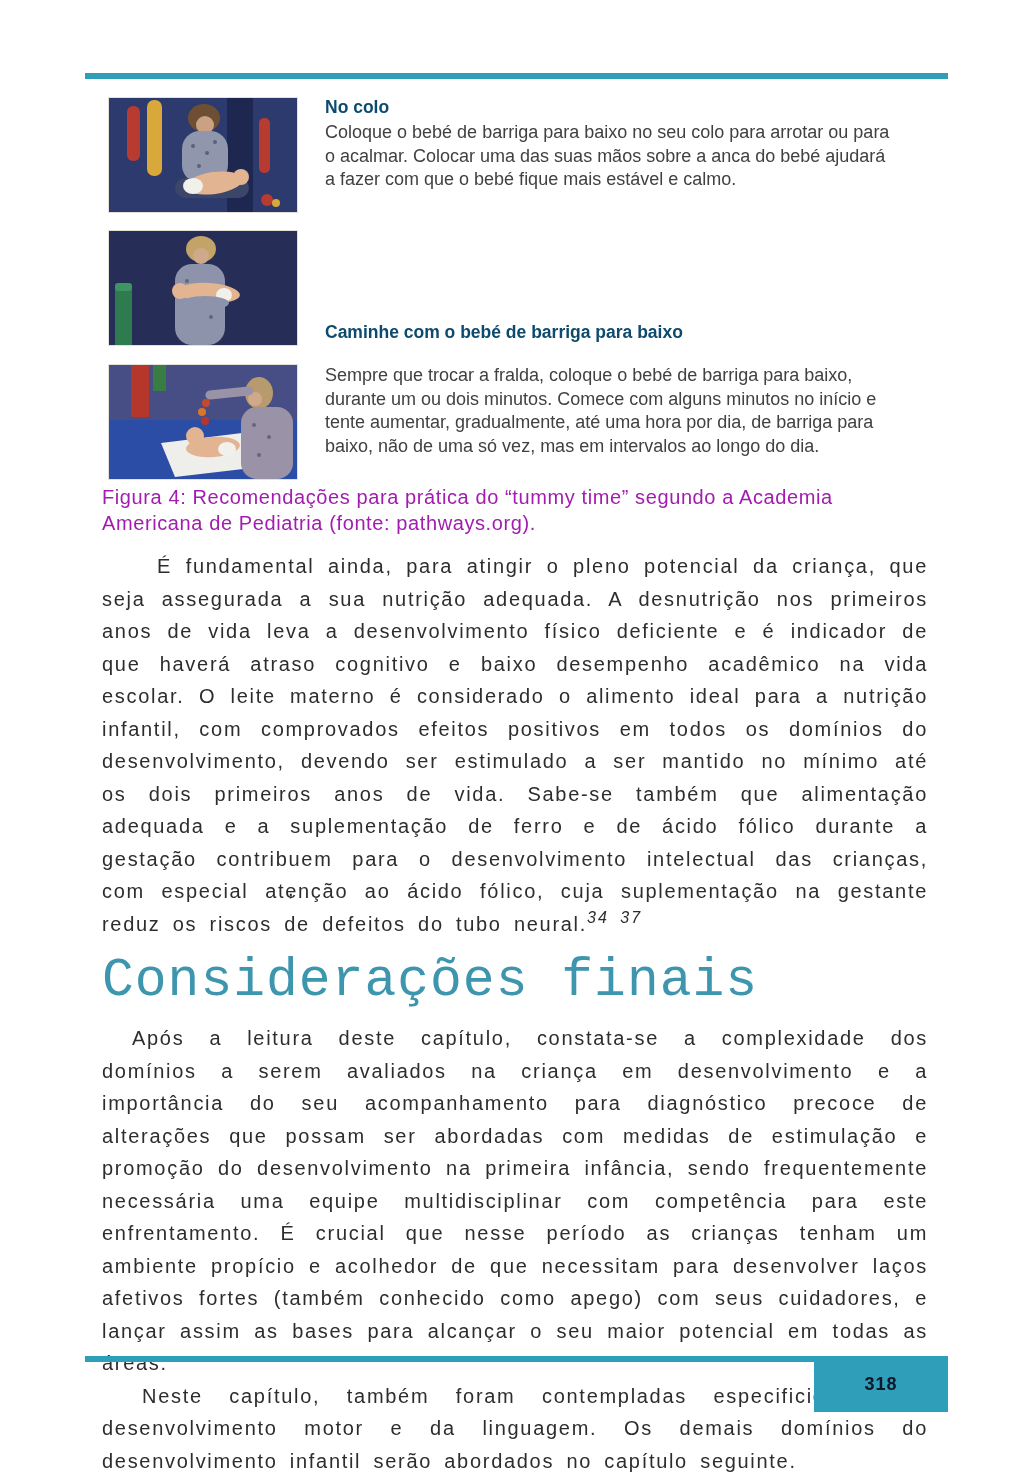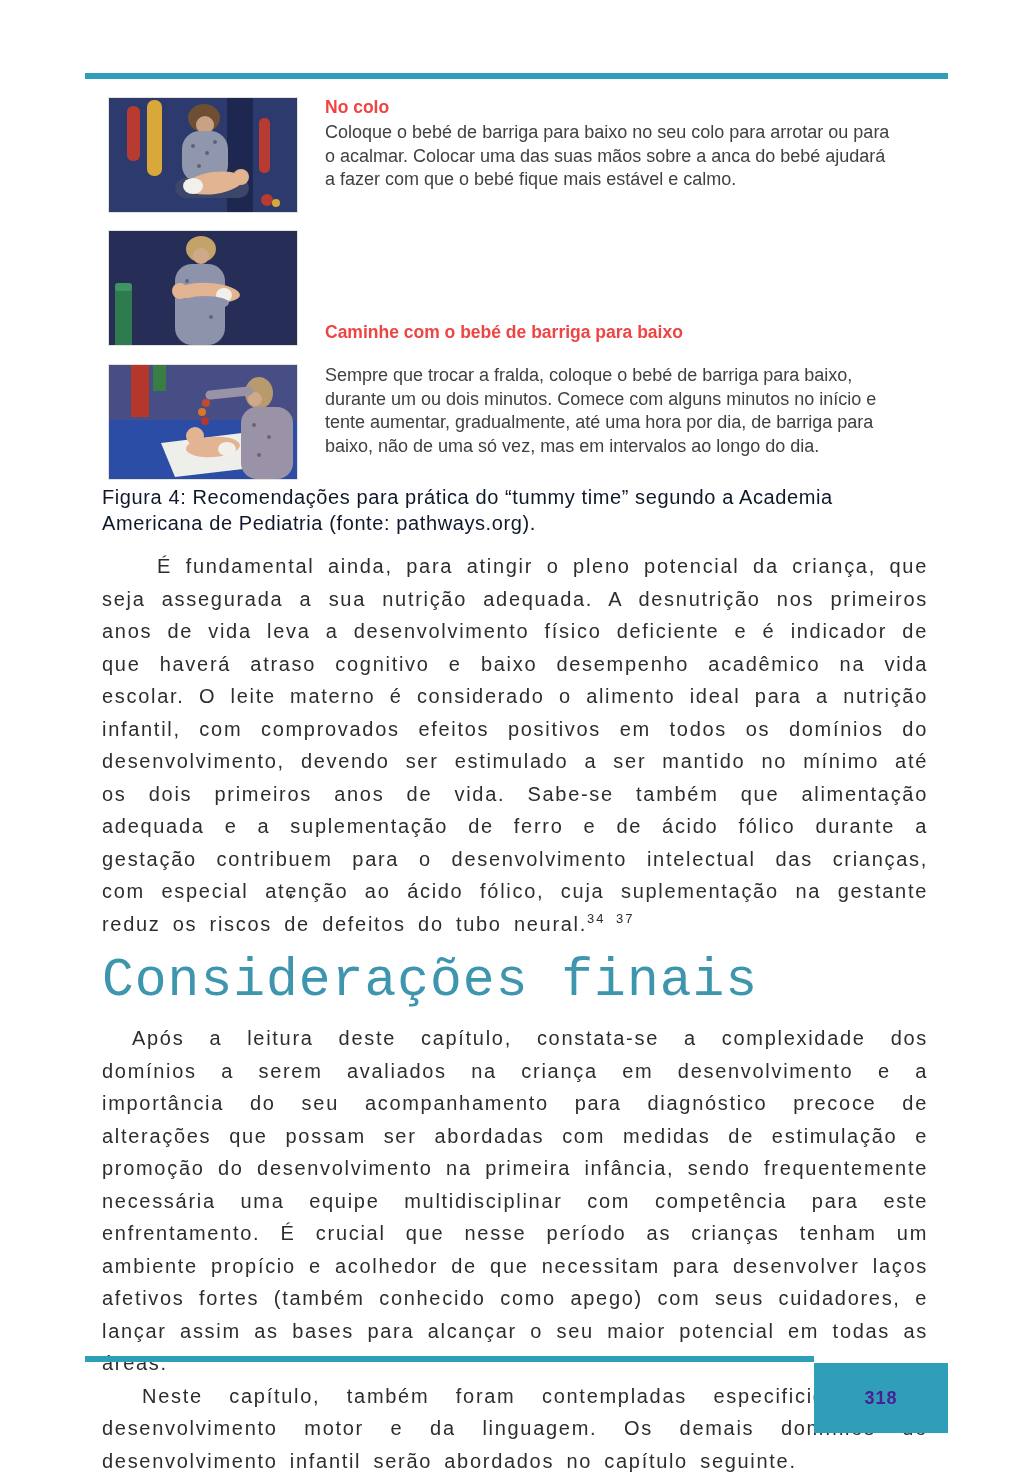--- a/index.html
+++ b/index.html
@@ -20,68 +20,68 @@
   .fig-row.r2{top:230px;align-items:flex-end;}
   .fig-row.r3{top:364px;}
   .fig-photo{
     width:190px;height:116px;flex:0 0 190px;
     border:1px solid #e4e0da;box-sizing:border-box;
     overflow:hidden;background:#2c3a6e;
   }
   .fig-photo svg{display:block;}
   .fig-text{margin-left:27px;width:570px;color:#414042;}
   .fig-heading{
-    color:#ef4444;font-weight:bold;font-size:17.5px;
+    color:#0c4a6e;font-weight:bold;font-size:17.5px;
     margin:0 0 3px 0;line-height:1.2;
   }
   .fig-body{
     font-size:18px;line-height:23.5px;margin:0;
   }
   
   .caption{
     position:absolute;left:102px;top:484px;width:800px;
-    color:#0f172a;font-size:20px;line-height:26px;
+    color:#a21caf;font-size:20px;line-height:26px;
     letter-spacing:0.6px;
   }
   
   .body-col{
     position:absolute;left:102px;top:550px;width:826px;
     color:#2d2d2d;
   }
   .body-col p{
     font-size:20px;line-height:32.5px;
     letter-spacing:1.7px;word-spacing:5px;
     text-align:justify;margin:0;
   }
   p.indent-lg{text-indent:55px;}
   p.indent-sm{text-indent:30px;}
   p.indent-md{text-indent:40px;}
-  sup.refs{font-size:13px;letter-spacing:2px;line-height:0;}
+  sup.refs{font-size:16px;letter-spacing:2px;line-height:0;font-style:italic;}
   .stray-mark{
     position:absolute;left:288px;top:878px;
     font-size:20px;color:#2d2d2d;
   }
   h1.section-heading{
     font-family:"Liberation Mono", monospace;
     font-weight:normal;
     color:#3e95ae;
     font-size:53px;line-height:1.1;
     letter-spacing:1px;
     margin:12px 0 12px 0;
   }
   
   .footer-rule{
     position:absolute;left:85px;top:1356px;width:729px;height:6px;
     background:#2f9fb9;
   }
   .page-number-box{
-    position:absolute;left:814px;top:1356px;width:134px;height:70px;
-    background:#2f9fb9;color:#4c1d95;
+    position:absolute;left:814px;top:1356px;width:134px;height:56px;
+    background:#2f9fb9;color:#0f172a;
     font-weight:bold;font-size:18px;letter-spacing:1px;
-    display:flex;align-items:center;justify-content:center;margin-top:7px;
+    display:flex;align-items:center;justify-content:center;
   }
 </style>
 </head>
 <body>
 
 <div class="top-rule"></div>
 
 <div class="fig-row r1">
   <div class="fig-photo">
     <svg width="188" height="114" viewBox="0 0 188 114">

